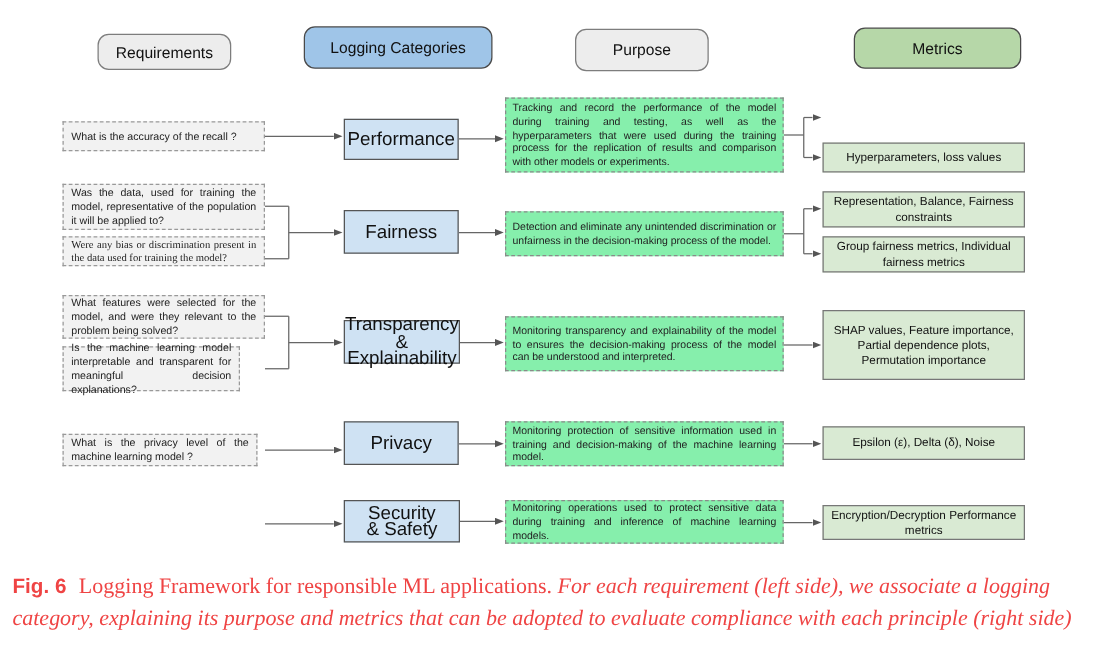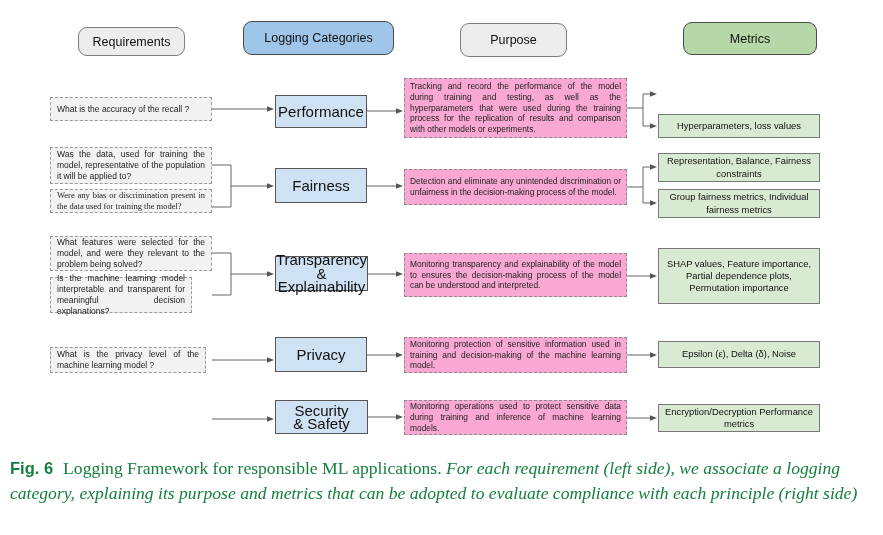--- a/index.html
+++ b/index.html
@@ -5,24 +5,24 @@
   html,body{margin:0;padding:0;background:#ffffff;}
   body{width:883px;height:535px;font-family:"Liberation Sans",sans-serif;}
   .fig{position:relative;width:883px;height:535px;background:#fff;overflow:hidden;}
   .connectors{position:absolute;left:0;top:0;width:883px;height:535px;}
   .box{position:absolute;box-sizing:border-box;display:flex;align-items:center;justify-content:center;}
   .hdr{border:1.5px solid #7d7d7d;border-radius:9px;font-size:12.5px;color:#111;background:#ededed;}
   .hdr.blue{background:#9fc5e8;border-color:#4a4a4a;}
   .hdr.green{background:#b6d7a8;border-color:#4a4a4a;}
   .cat{background:#cfe2f3;border:1px solid #555;font-size:15px;line-height:13.5px;text-align:center;white-space:pre-line;color:#111;}
   .req{background:#f2f2f2;border:1px dashed #999;font-size:8.5px;line-height:11px;color:#222;padding:2px 6px;}
-  .pur{background:#f9a8d4;border:1px dashed #8a8a8a;font-size:8.4px;line-height:10.8px;color:#222;padding:2px 5px;}
+  .pur{background:#86efac;border:1px dashed #8a8a8a;font-size:8.4px;line-height:10.8px;color:#222;padding:2px 5px;}
   .jtext{width:100%;text-align:justify;}
   .met{background:#d9ead3;border:1px solid #777;font-size:9.4px;line-height:12.2px;text-align:center;color:#111;padding:1px 4px;}
-  .caption{position:absolute;left:10px;top:456px;width:866px;font-family:"Liberation Serif",serif;font-size:17.6px;line-height:24.5px;color:#15803d;}
+  .caption{position:absolute;left:10px;top:456px;width:866px;font-family:"Liberation Serif",serif;font-size:17.6px;line-height:24.5px;color:#ef4444;}
   .caption .figlabel{font-family:"Liberation Sans",sans-serif;font-weight:bold;font-size:16.5px;margin-right:10px;}
   .caption .note{font-style:italic;}
 </style>
 </head>
 <body>
 
 <div class="fig">
 
   <svg class="connectors" viewBox="0 0 883 535" xmlns="http://www.w3.org/2000/svg">
     <defs>

